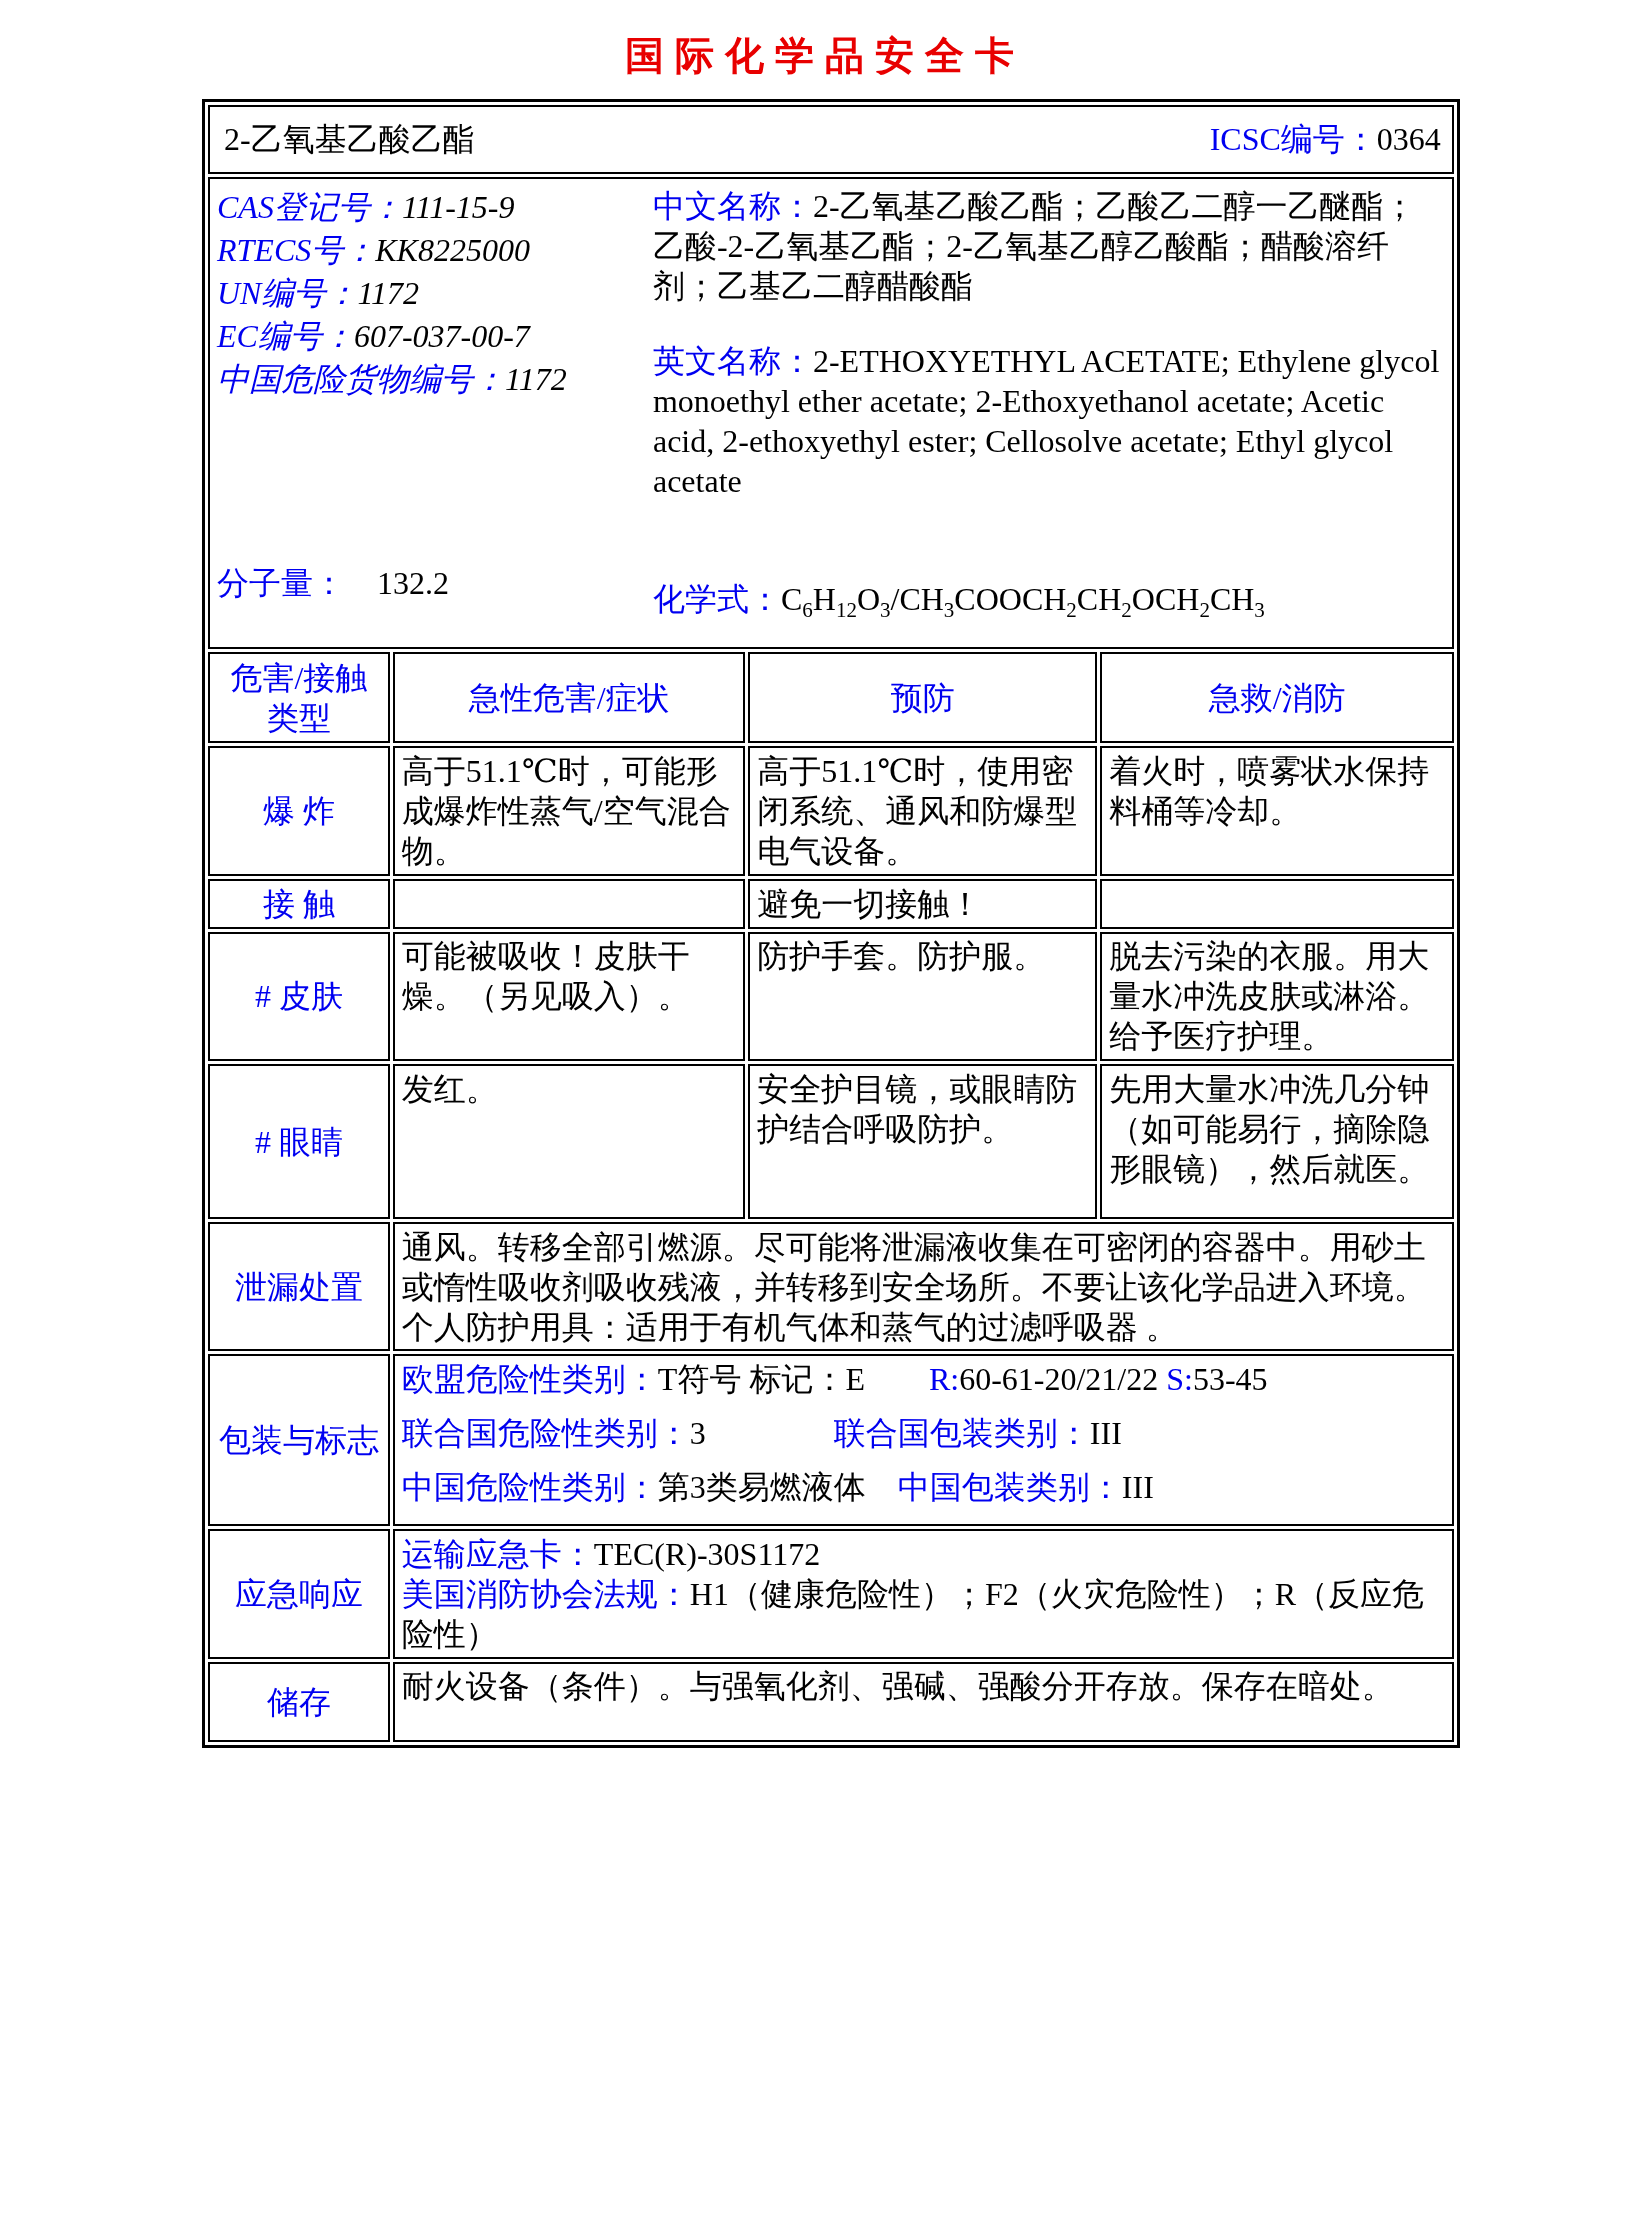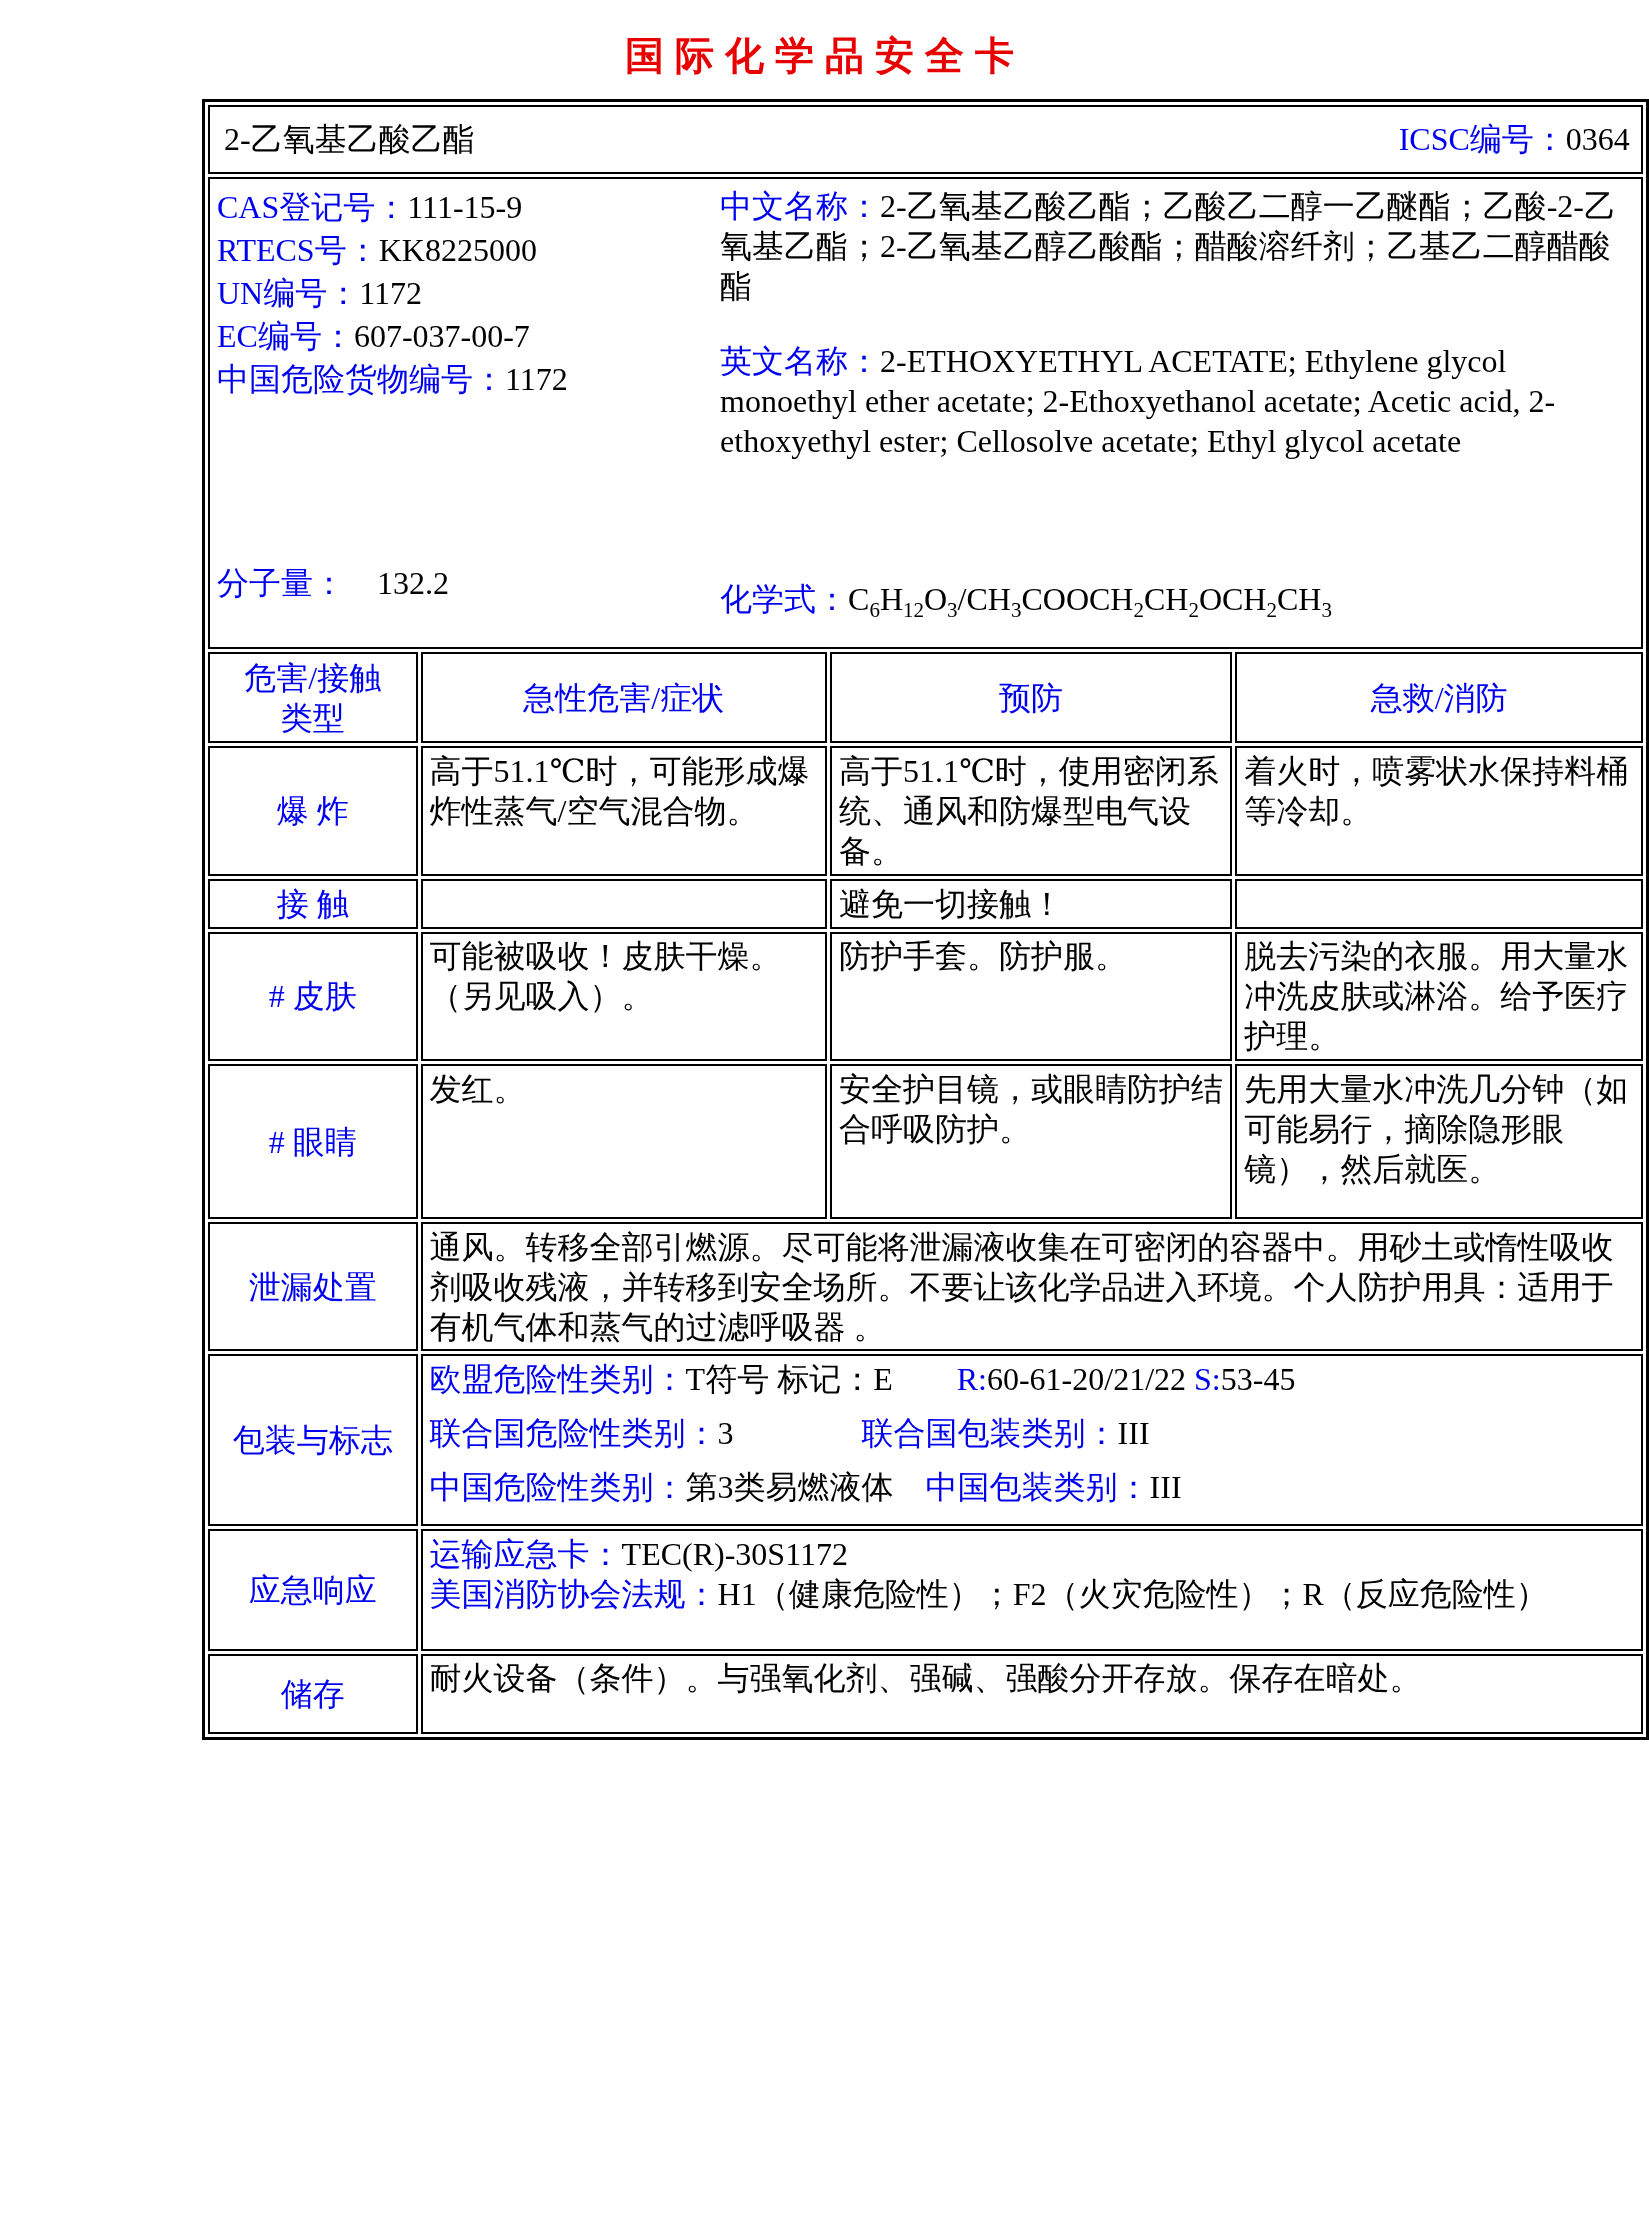--- a/index.html
+++ b/index.html
@@ -18,21 +18,21 @@
     text-align: center;
     font-size: 39px;
     font-weight: 900;
     letter-spacing: 11px;
     color: #e80000;
     font-family: "Liberation Serif", "DejaVu Serif", serif;
   }
   table.card {
     margin-left: 203px;
     margin-top: 16.7px;
-    width: 1445px;
+    width: 1256px;
     table-layout: fixed;
     border-collapse: separate;
     border-spacing: 3.5px;
     border: 2.1px solid #000;
     outline: 1.4px solid #000;
     outline-offset: 0.7px;
     background: #ffffff;
   }
   table.card col.c1 { width: 14.7%; }
   table.card col.c2 { width: 28.5%; }
@@ -51,21 +51,21 @@
   .head-flex { display: flex; justify-content: space-between; align-items: center; height: 100%; }
   .chem-name { padding-left: 7px; }
   .icsc-wrap { padding-right: 4.2px; font-family: Liberation Serif, serif; }
   .info-cell { height: 462px; }
   .info-grid {
     display: grid;
     grid-template-columns: 35.5% 64.5%;
     grid-template-rows: 1fr auto;
     height: 454px;
   }
-  .ids { grid-column: 1; grid-row: 1; padding-top: 4.2px; }
+  .ids { grid-column: 1; grid-row: 1; padding-top: 4.2px; font-style: italic; }
   .id-line { line-height: 43px; white-space: nowrap; }
   .names { grid-column: 2; grid-row: 1; padding-top: 4.2px; }
   .names p { margin: 0; }
   .names .en { margin-top: 35px; }
   .mw { grid-column: 1; grid-row: 2; padding-bottom: 5.6px; white-space: nowrap; }
   .mw .val { margin-left: 32px; }
   .formula { grid-column: 2; grid-row: 2; padding-bottom: 5.6px; white-space: nowrap; margin-top: 16px; }
   .formula sub, sub.fsub { font-size: 21px; }
   .label-cell {
     color: #0000f0;

